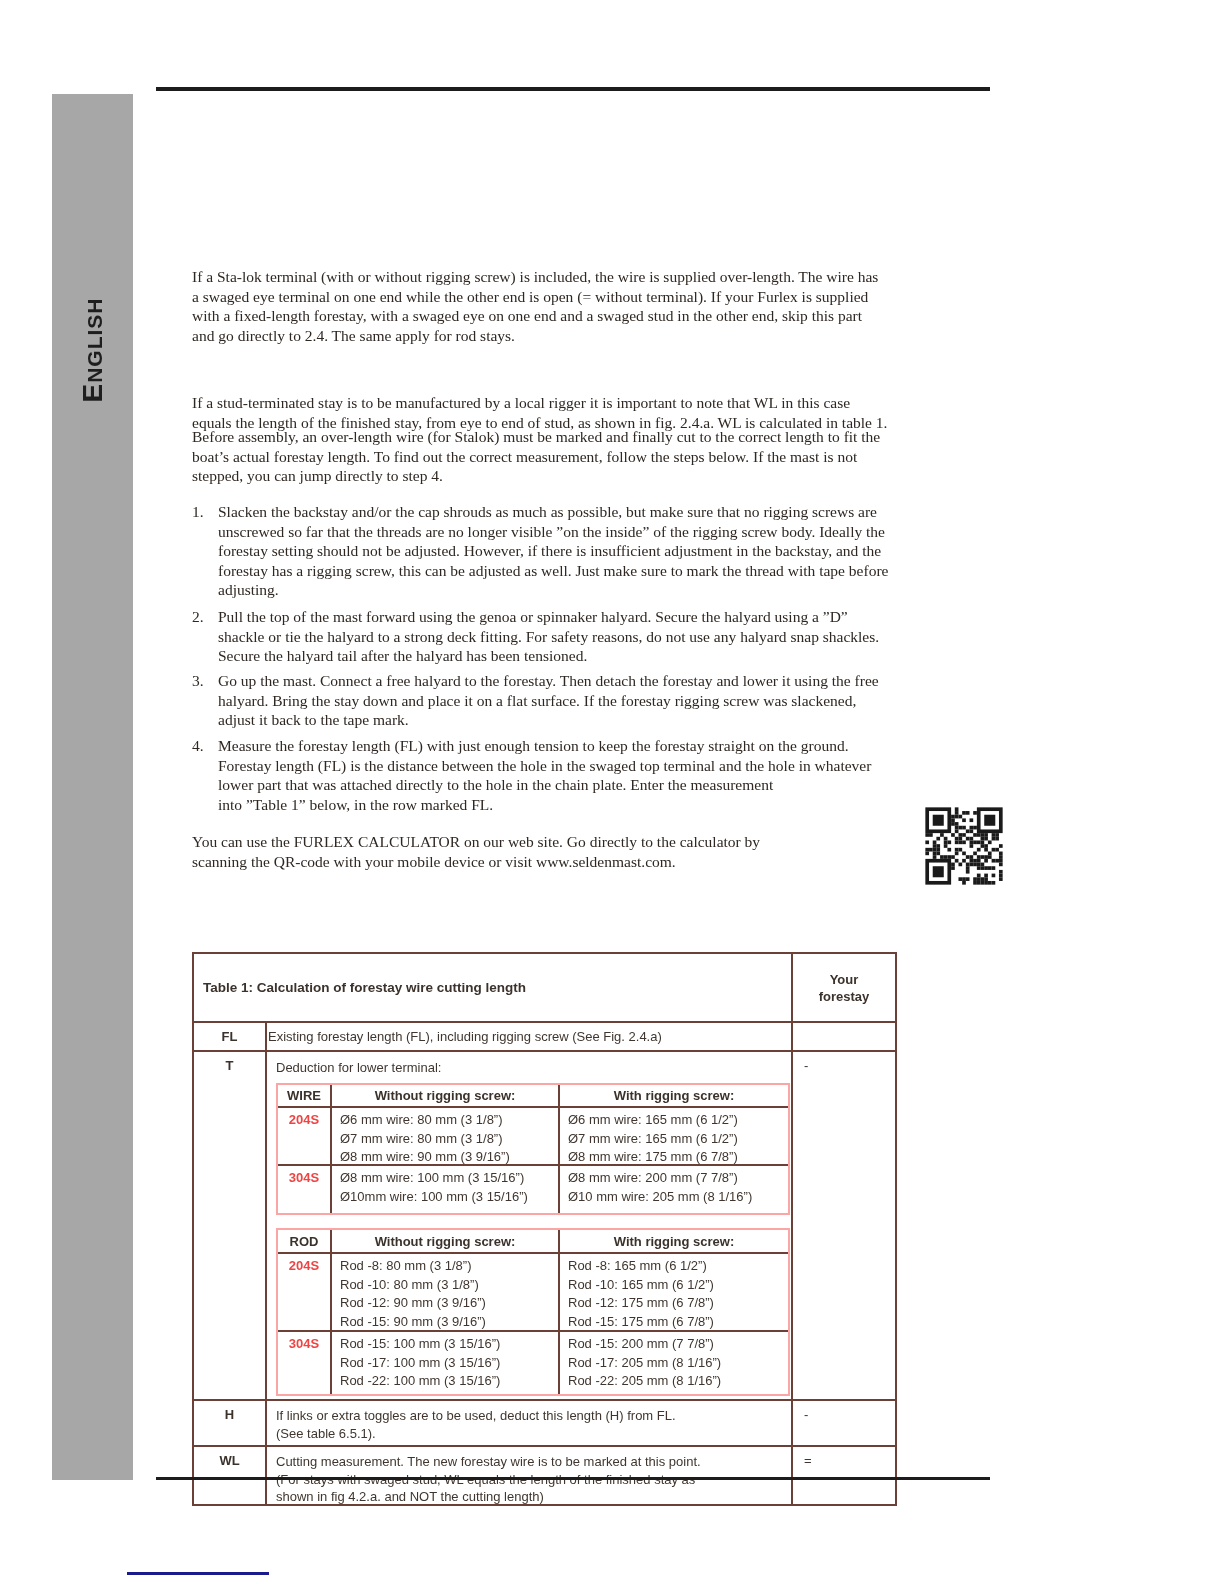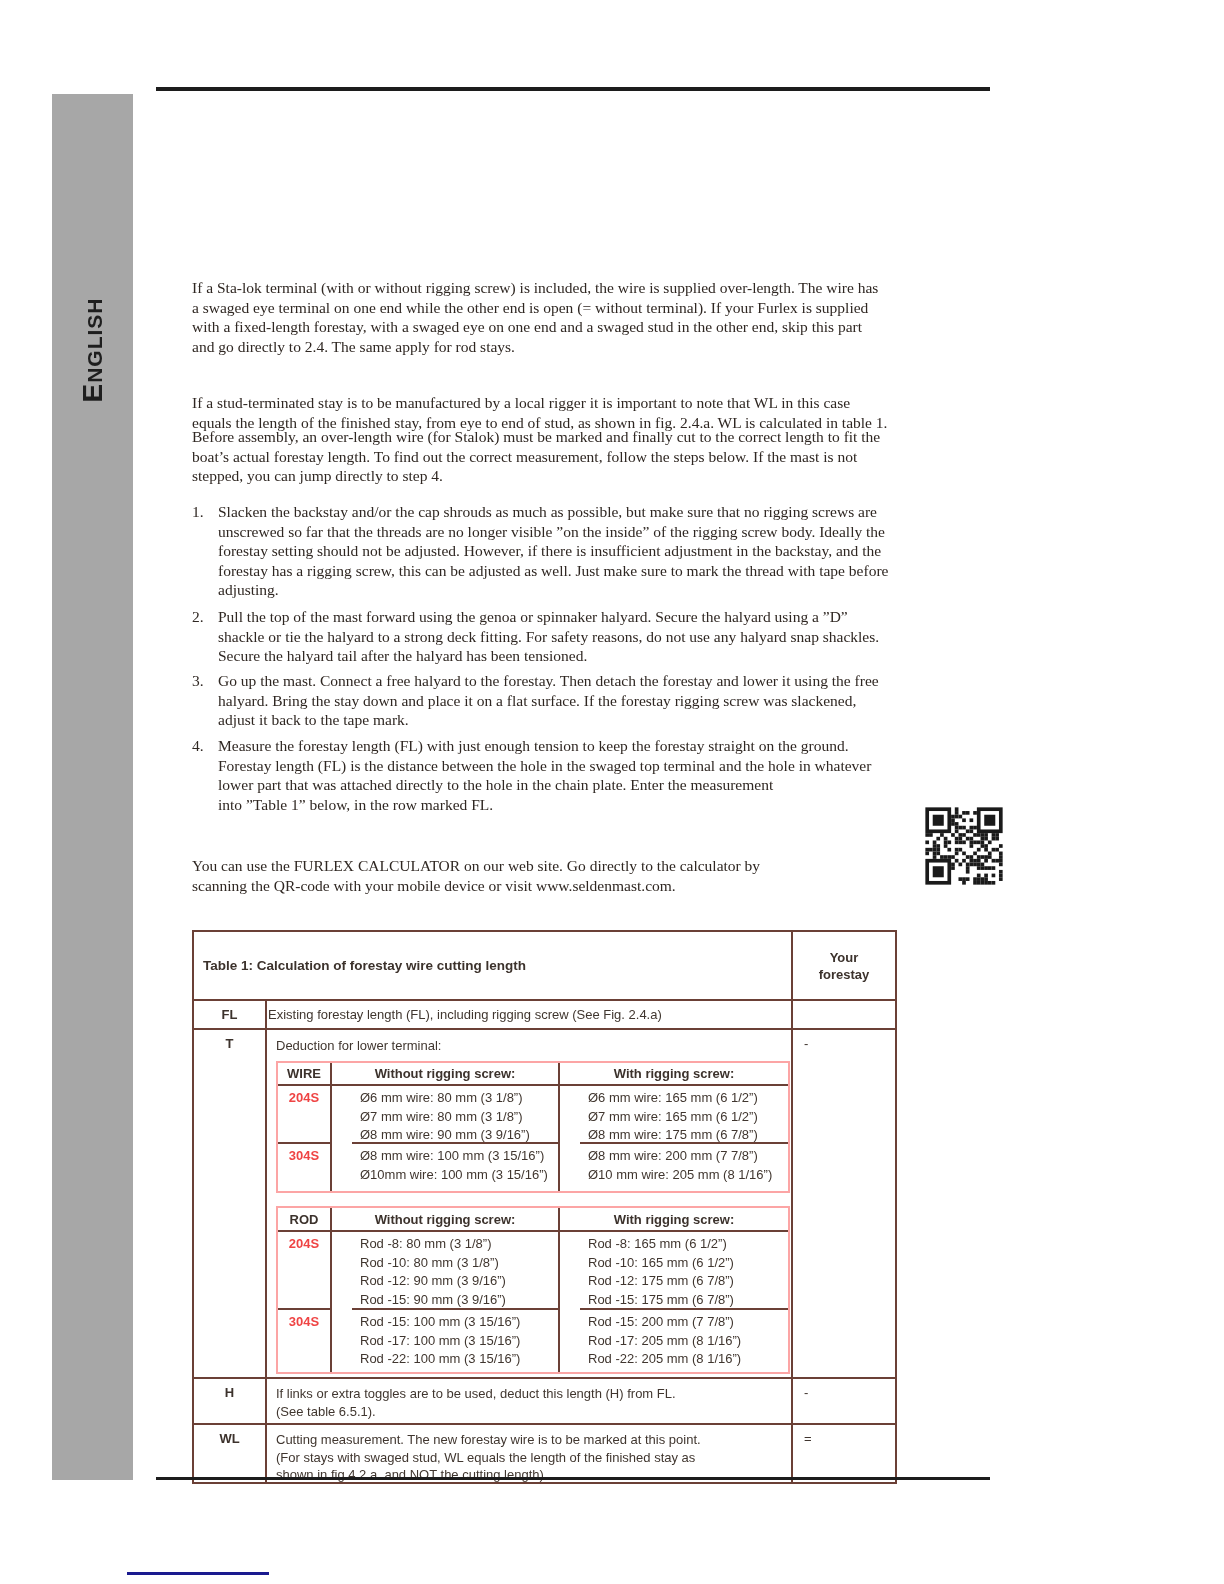--- a/index.html
+++ b/index.html
@@ -22,21 +22,21 @@
   .lang-text::first-letter{font-size:28px;}
   
   .bodytext{position:absolute;left:192px;width:812px;font-size:15.5px;line-height:19.6px;color:#2f2722;white-space:pre-line;}
   .step{position:absolute;left:192px;width:814px;display:flex;font-size:15.5px;line-height:19.6px;color:#2f2722;}
   .step .num{flex:0 0 26px;}
   .step .txt{flex:1;white-space:pre-line;}
   
   .qr{position:absolute;left:918px;top:800px;width:92px;height:92px;}
   
   .maintable{
-    position:absolute;left:192px;top:930px;width:705px;height:554px;box-sizing:border-box;
+    position:absolute;left:192px;top:952px;width:705px;height:554px;box-sizing:border-box;
     border:2px solid #6b4036;display:grid;grid-template-columns:73px 1fr 102px;
     grid-template-rows:69px 29px 349px 46px auto;
     font-family:"Liberation Sans","DejaVu Sans",sans-serif;font-size:13px;color:#40362f;
   }
   .mcell{box-sizing:border-box;border-color:#6b4036;border-style:solid;border-width:0;}
   .bb{border-bottom-width:2px;} .br{border-right-width:2px;}
   .title-cell{grid-column:1/3;display:flex;align-items:center;padding-left:9px;font-weight:bold;font-size:13.5px;color:#3c322c;}
   .your-head{display:flex;align-items:center;justify-content:center;text-align:center;font-weight:bold;white-space:pre-line;line-height:17px;color:#3c322c;}
   .rowlabel{text-align:center;padding-top:6px;font-weight:bold;color:#3c322c;}
   .rowtext{padding:6px 8px 0 9px;white-space:pre-line;line-height:17.5px;}
@@ -47,36 +47,36 @@
   .subtable{
     width:514px;box-sizing:border-box;border:2px solid #fca5a5;margin-left:0px;
     display:grid;grid-template-columns:54px 228px 228px;
   }
   .subtable.wire{margin-top:8px;grid-template-rows:23px 58px 47px;}
   .subtable.rod{margin-top:13px;grid-template-rows:24px 78px 62px;}
   .scell{box-sizing:border-box;border-color:#6b4036;border-style:solid;border-width:0;}
   .sb{border-bottom-width:2px;} .sr{border-right-width:2px;}
   .shead{display:flex;align-items:center;justify-content:center;font-weight:bold;color:#3c322c;}
   .sseries{text-align:center;padding-top:4px;font-weight:bold;color:#ef4444;}
-  .sdata{padding:3px 4px 16px 8px;white-space:pre-line;line-height:18.5px;margin-left:20px;}
+  .sdata{padding:3px 4px 16px 8px;white-space:pre-line;line-height:18.5px;}
 </style>
 </head>
 <body>
 
 <div class="page">
 
   <div class="top-rule"></div>
 
   <div class="lang-bar">
     <div class="lang-holder">
       <span class="lang-text">English</span>
     </div>
   </div>
 
-  <div class="bodytext" style="top:278px;">If a Sta-lok terminal (with or without rigging screw) is included, the wire is supplied over-length. The wire has
+  <div class="bodytext" style="top:267px;">If a Sta-lok terminal (with or without rigging screw) is included, the wire is supplied over-length. The wire has
 a swaged eye terminal on one end while the other end is open (= without terminal). If your Furlex is supplied
 with a fixed-length forestay, with a swaged eye on one end and a swaged stud in the other end, skip this part
 and go directly to 2.4. The same apply for rod stays.</div>
   <div class="bodytext" style="top:356px;margin-top:37px;">If a stud-terminated stay is to be manufactured by a local rigger it is important to note that WL in this case
 equals the length of the finished stay, from eye to end of stud, as shown in fig. 2.4.a. WL is calculated in table 1.</div>
   <div class="bodytext" style="top:427px;">Before assembly, an over-length wire (for Stalok) must be marked and finally cut to the correct length to fit the
 boat’s actual forestay length. To find out the correct measurement, follow the steps below. If the mast is not
 stepped, you can jump directly to step 4.</div>
 
   <div class="step" style="top:502px;">
@@ -100,21 +100,21 @@
 adjust it back to the tape mark.</div>
   </div>
   <div class="step" style="top:736px;">
     <span class="num">4.</span>
     <div class="txt">Measure the forestay length (FL) with just enough tension to keep the forestay straight on the ground.
 Forestay length (FL) is the distance between the hole in the swaged top terminal and the hole in whatever
 lower part that was attached directly to the hole in the chain plate. Enter the measurement
 into ”Table 1” below, in the row marked FL.</div>
   </div>
 
-  <div class="bodytext" style="top:856px;width:740px;">You can use the FURLEX CALCULATOR on our web site. Go directly to the calculator by
+  <div class="bodytext" style="top:832px;width:740px;">You can use the FURLEX CALCULATOR on our web site. Go directly to the calculator by
 scanning the QR-code with your mobile device or visit www.seldenmast.com.</div>
 
   <svg id="qr" class="qr" viewBox="0 0 25 25">
       <rect x="0" y="0" width="25" height="25" fill="#fff"></rect>
       <rect x="10" y="2" width="1" height="1" fill="#1a1a1a"></rect>
       <rect x="10" y="3" width="1" height="1" fill="#1a1a1a"></rect>
       <rect x="12" y="3" width="1" height="1" fill="#1a1a1a"></rect>
       <rect x="13" y="3" width="1" height="1" fill="#1a1a1a"></rect>
       <rect x="15" y="3" width="1" height="1" fill="#1a1a1a"></rect>
       <rect x="9" y="4" width="1" height="1" fill="#1a1a1a"></rect>

